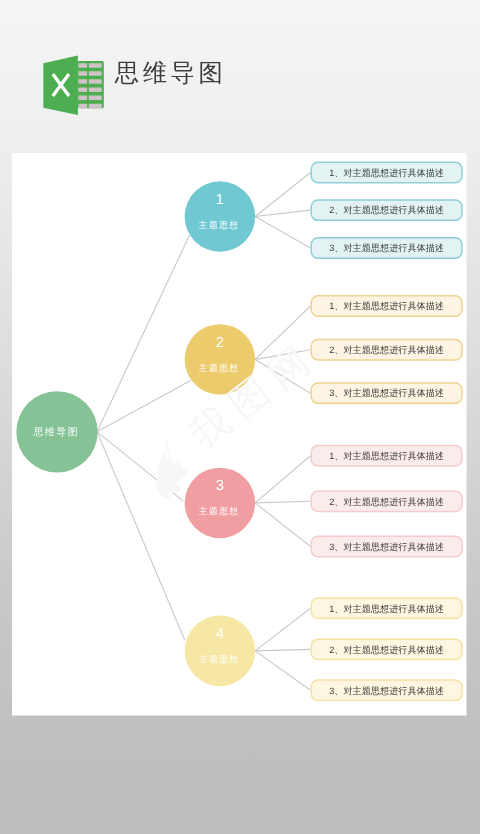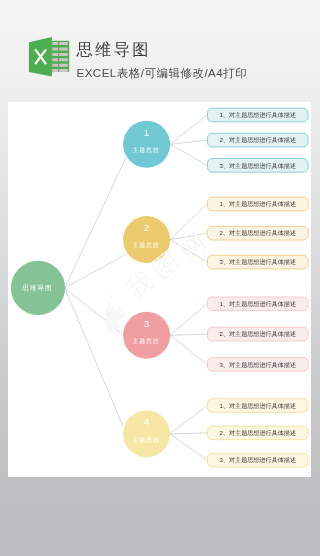--- a/index.html
+++ b/index.html
@@ -51,21 +51,20 @@
         </g>
         <path d="M28.9 42.2 L51.9 37.0 L51.9 76.6 L28.9 71.9 Z" fill="#4cae50"></path>
         <g stroke="#ffffff" stroke-width="2.2" stroke-linecap="butt">
           <line x1="35.2" y1="49.3" x2="46.0" y2="64.0"></line>
           <line x1="46.0" y1="49.3" x2="35.2" y2="64.0"></line>
         </g>
       </svg>
     </div>
     <div class="titles">
       <div class="title">思维导图</div>
-      <div class="subtitle">EXCEL表格/可编辑修改/A4打印</div>
     </div>
   </div>
 
   <div class="card">
     <svg class="map" id="map" viewBox="0 0 303 375" xmlns="http://www.w3.org/2000/svg">
         <g>
           <line x1="56.7" y1="185.9" x2="118.4" y2="54.6" stroke="#c9c9c9" stroke-width="0.75"></line>
           <line x1="162.1" y1="42.3" x2="199" y2="13" stroke="#c9c9c9" stroke-width="0.75"></line>
           <line x1="162.1" y1="42.3" x2="199" y2="38.1" stroke="#c9c9c9" stroke-width="0.75"></line>
           <line x1="162.1" y1="42.3" x2="199" y2="63.3" stroke="#c9c9c9" stroke-width="0.75"></line>

